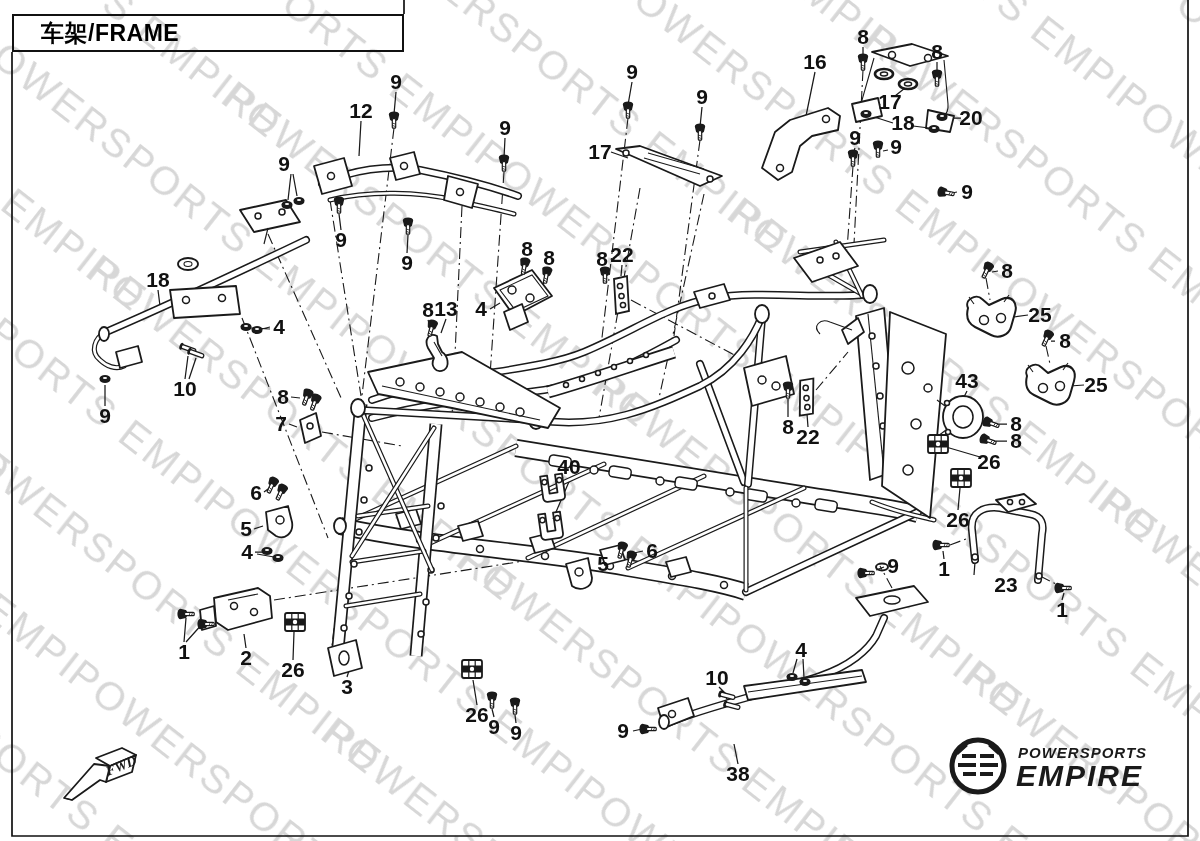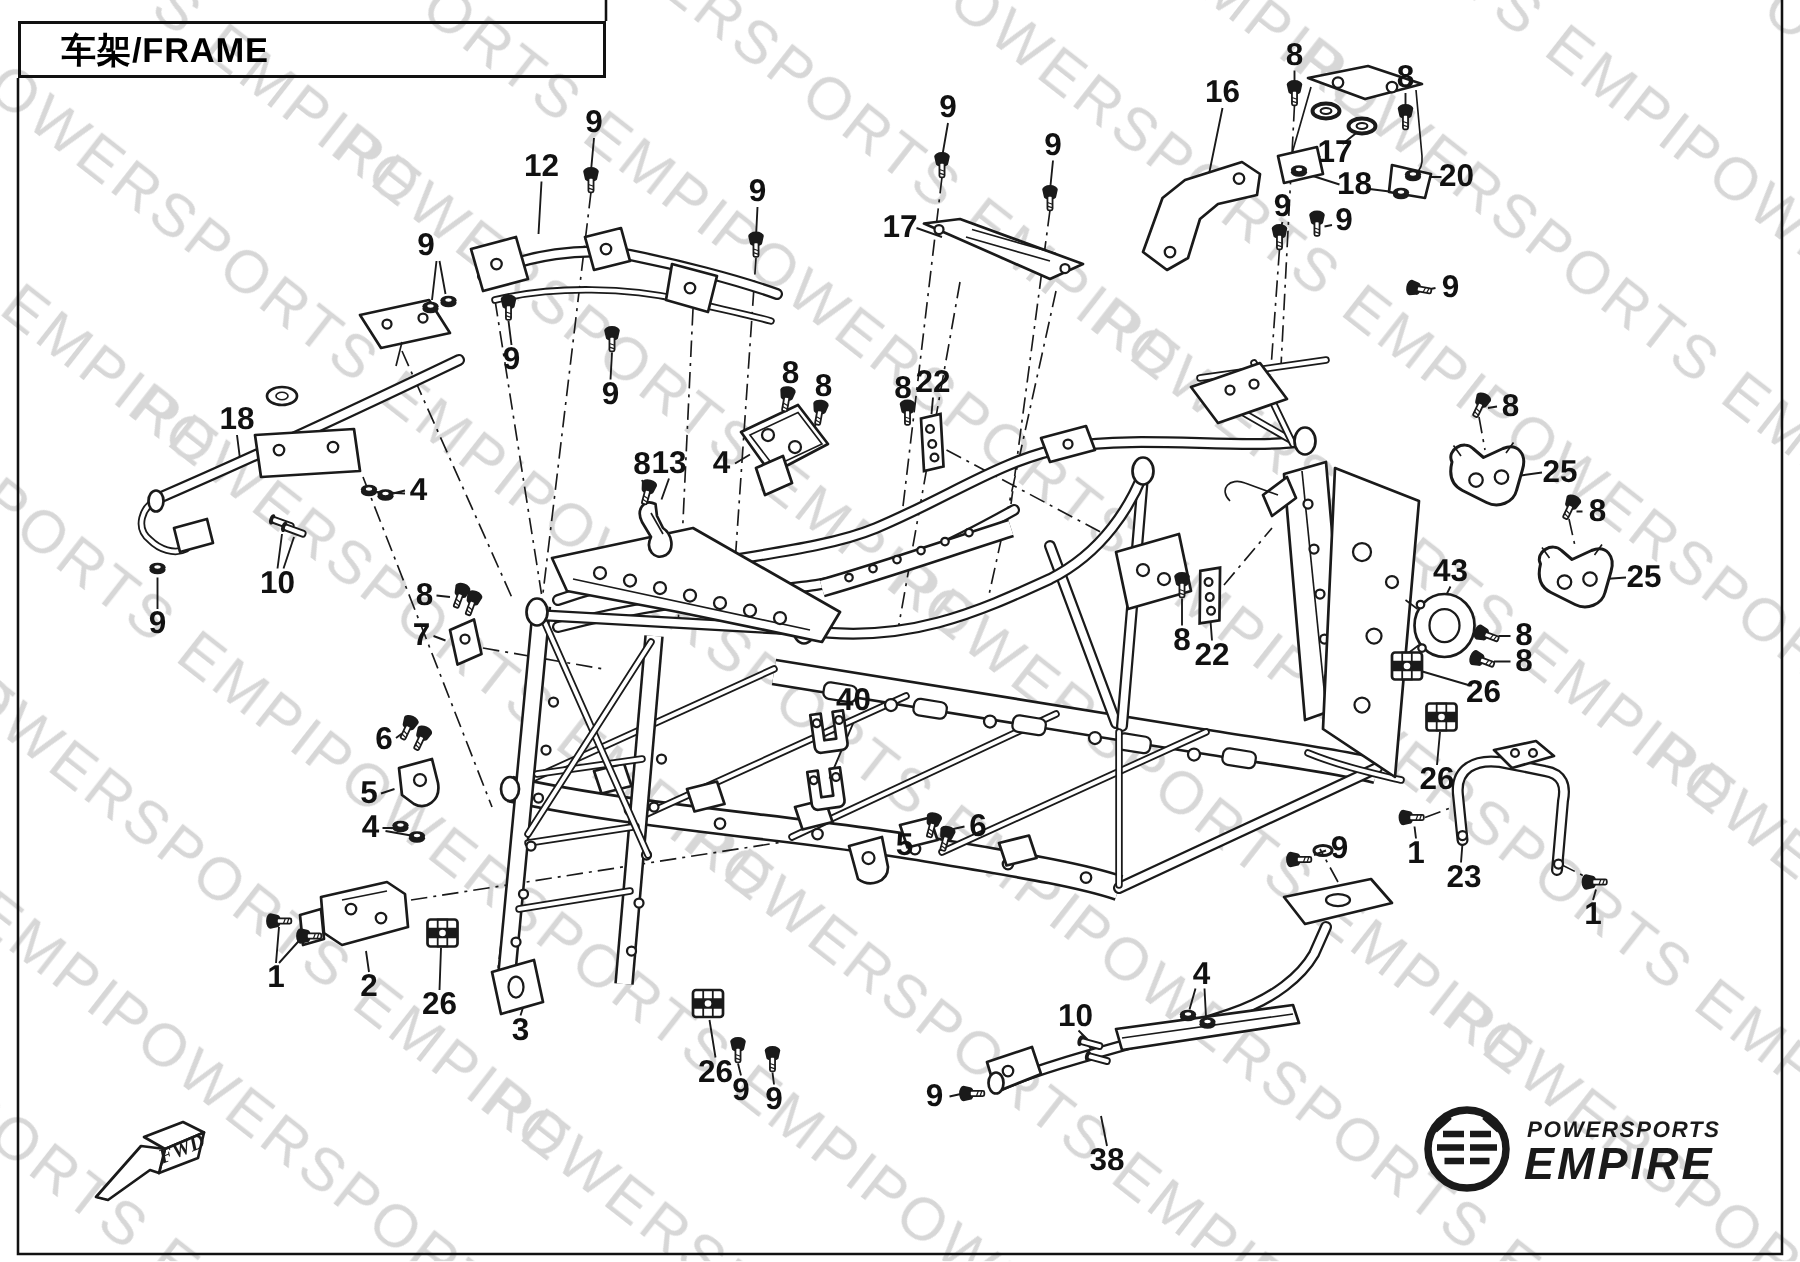--- a/index.html
+++ b/index.html
@@ -536,21 +536,21 @@
 <b class="co" style="left:788px;top:427px">8</b>
 <b class="co" style="left:808px;top:437px">22</b>
 <b class="co" style="left:569px;top:467px">40</b>
 <b class="co" style="left:256px;top:493px">6</b>
 <b class="co" style="left:246px;top:529px">5</b>
 <b class="co" style="left:247px;top:552px">4</b>
 <b class="co" style="left:603px;top:564px">5</b>
 <b class="co" style="left:652px;top:551px">6</b>
 <b class="co" style="left:893px;top:566px">9</b>
 <b class="co" style="left:944px;top:569px">1</b>
-<b class="co" style="left:976px;top:585px">23</b>
+<b class="co" style="left:1006px;top:585px">23</b>
 <b class="co" style="left:1062px;top:610px">1</b>
 <b class="co" style="left:184px;top:652px">1</b>
 <b class="co" style="left:246px;top:658px">2</b>
 <b class="co" style="left:293px;top:670px">26</b>
 <b class="co" style="left:347px;top:687px">3</b>
 <b class="co" style="left:477px;top:715px">26</b>
 <b class="co" style="left:494px;top:727px">9</b>
 <b class="co" style="left:516px;top:733px">9</b>
 <b class="co" style="left:801px;top:650px">4</b>
 <b class="co" style="left:717px;top:678px">10</b>

